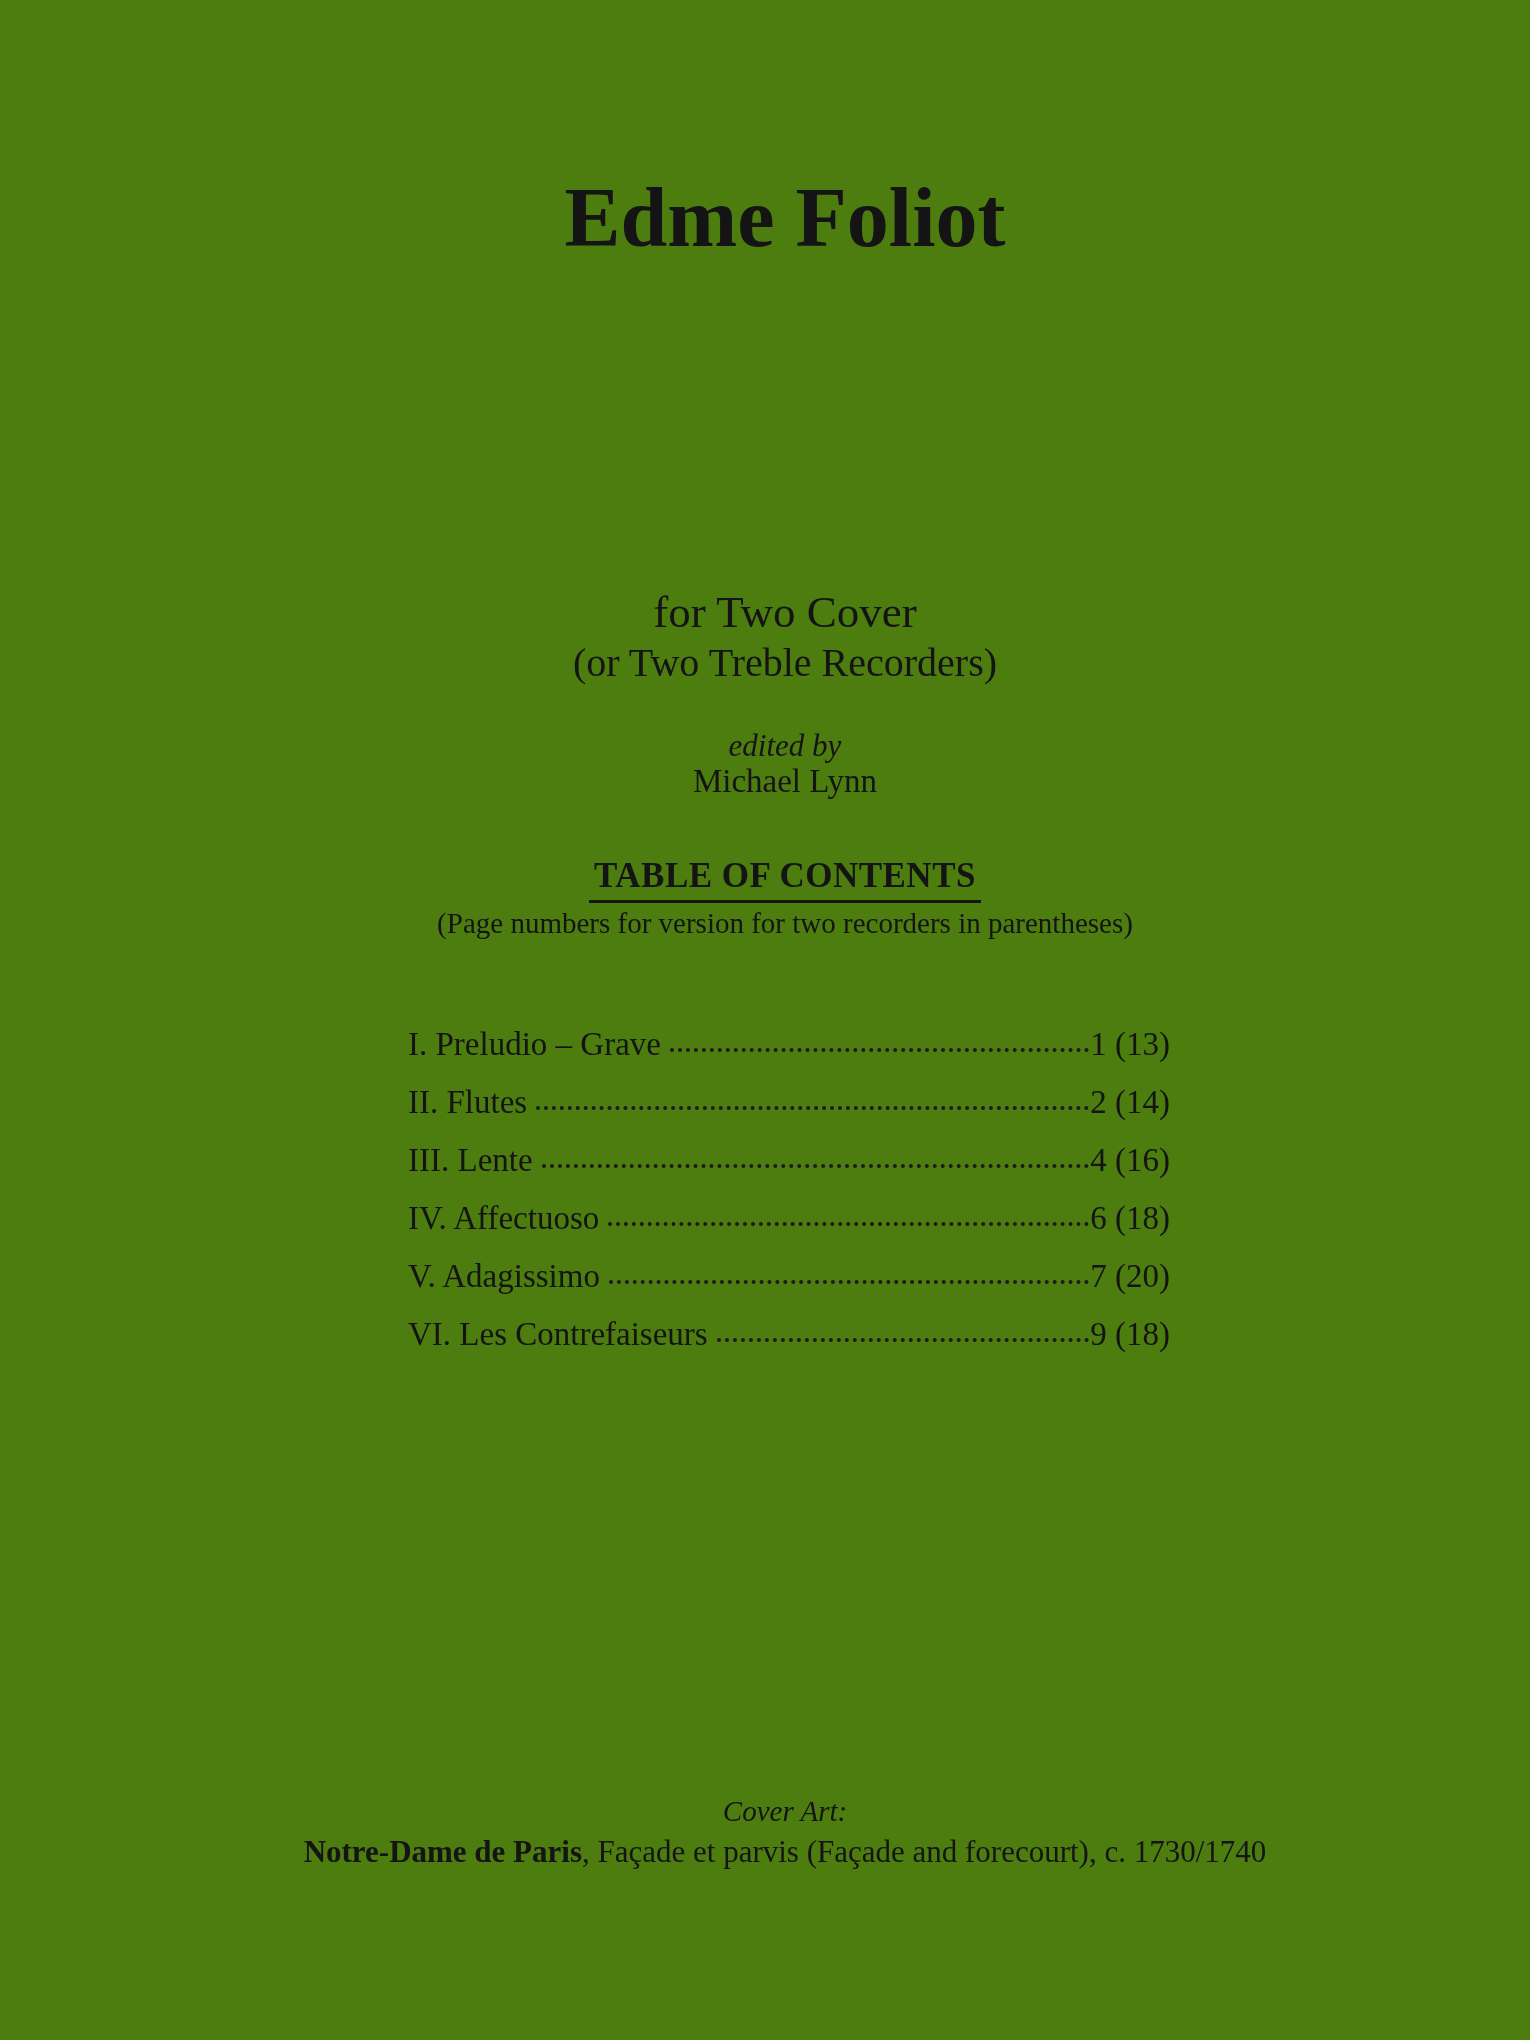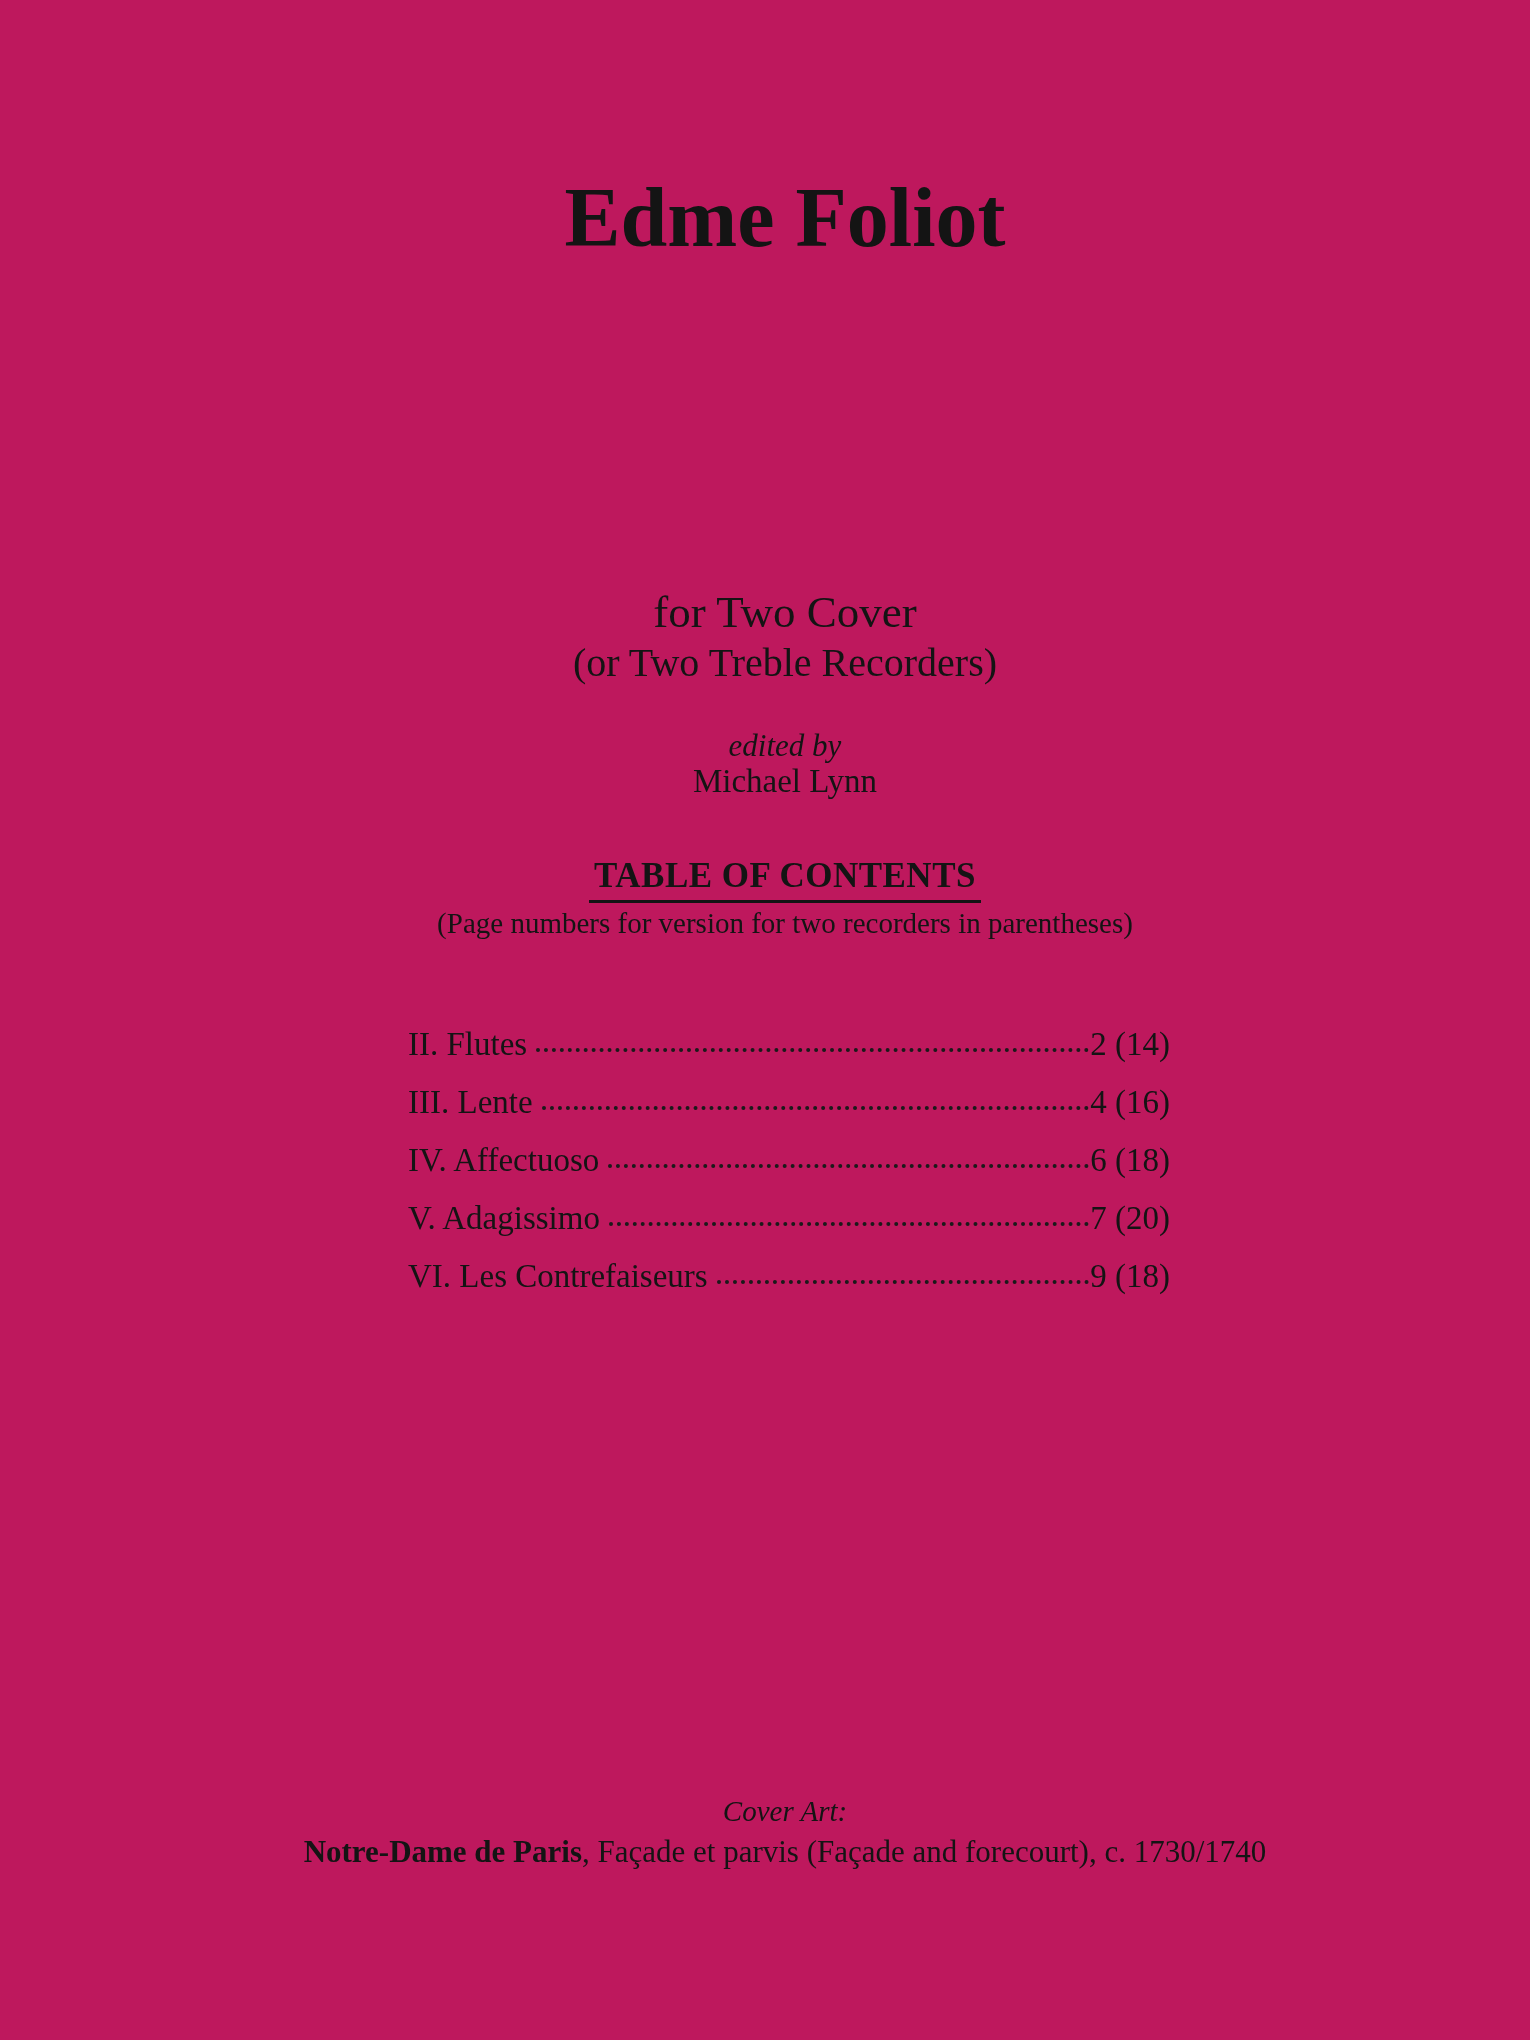--- a/index.html
+++ b/index.html
@@ -1,20 +1,20 @@
 <!DOCTYPE html>
 <html><head>
 <meta charset="utf-8">
 <style>
   html, body { margin: 0; padding: 0; background: #ffffff; }
   .page {
     position: relative;
     width: 1530px;
     height: 2040px;
-    background: #be185d;
+    background: #4d7c0f;
     color: #141414;
     font-family: "Liberation Serif", serif;
     overflow: hidden;
   }
   .centered {
     position: absolute;
     left: 40px;   
     right: 0;
     text-align: center;
     white-space: nowrap;
@@ -123,20 +123,25 @@
   <div class="centered editor">Michael Lynn</div>
 
   <div class="centered toc-note">(Page numbers for version for two recorders in parentheses)</div>
 
   <div class="centered toc-heading-wrap">
     <span class="toc-heading">TABLE OF CONTENTS</span>
   </div>
 
   <div class="toc-list">
 
+    <div class="toc-row">
+      <span class="toc-row-title">I. Preludio – Grave</span>
+      <span class="toc-dots"></span>
+      <span class="toc-row-page">1 (13)</span>
+    </div>
 
     <div class="toc-row">
       <span class="toc-row-title">II. Flutes</span>
       <span class="toc-dots"></span>
       <span class="toc-row-page">2 (14)</span>
     </div>
 
     <div class="toc-row">
       <span class="toc-row-title">III. Lente</span>
       <span class="toc-dots"></span>

